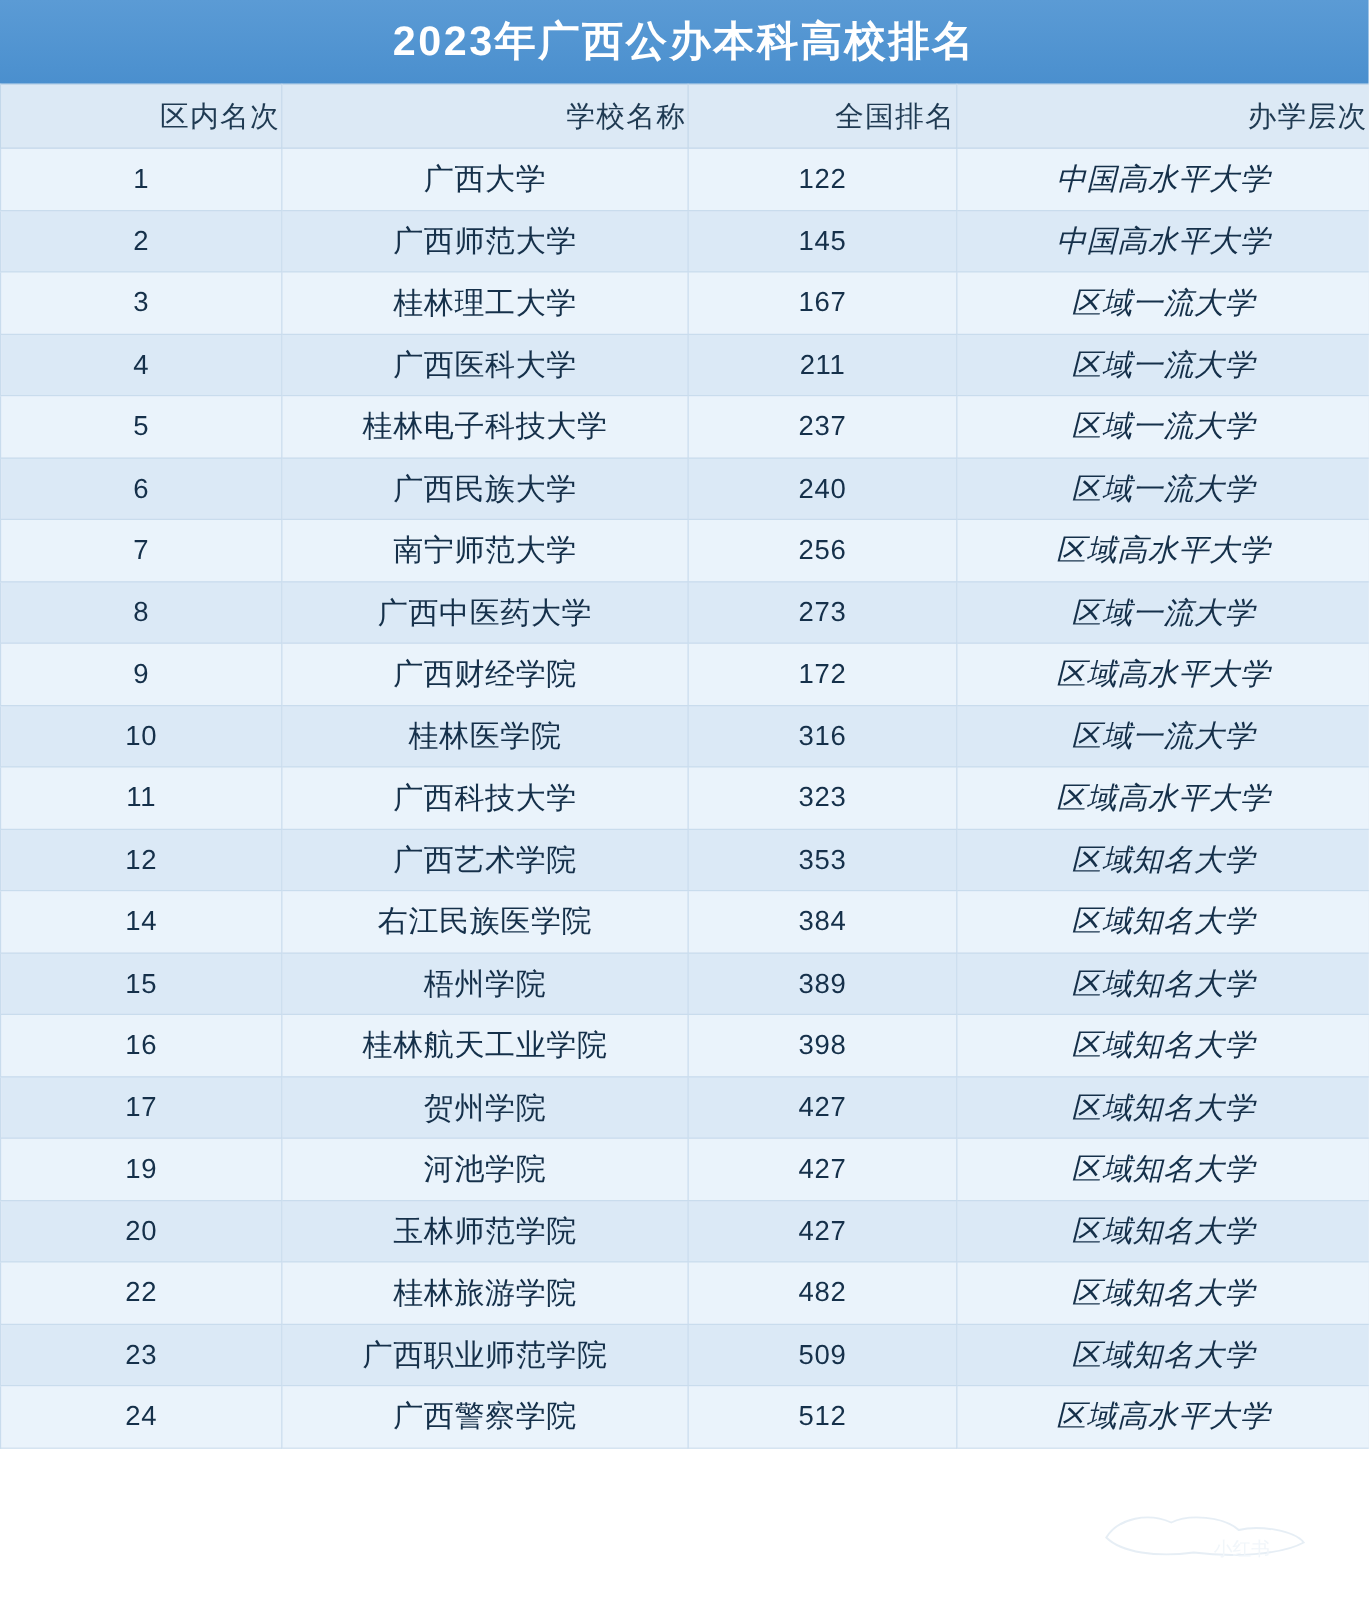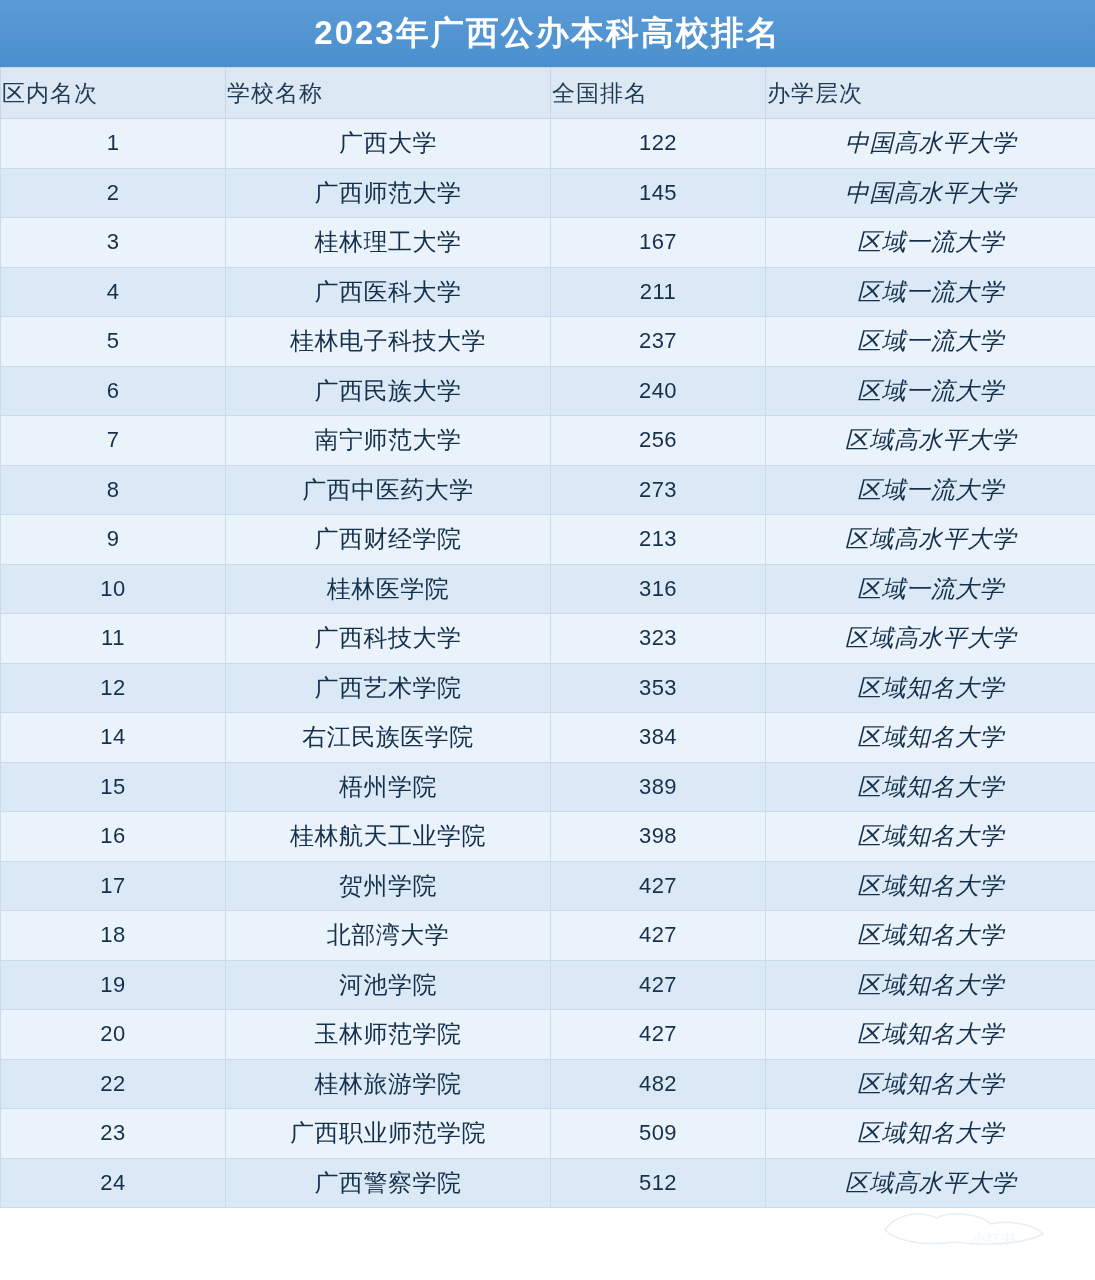--- a/index.html
+++ b/index.html
@@ -36,21 +36,21 @@
   col.c1 { width: 325px; }
   col.c2 { width: 215px; }
   col.c3 { width: 330px; }
   th {
     height: 48px;
     background: #dce9f5;
     color: #1f3a52;
     font-size: 23px;
     font-weight: normal;
     border: 1px solid #c3d8ea;
-    text-align: left;
+    text-align: right;
     letter-spacing: 1px;
   }
   td {
     height: 46.5px;
     border: 1px solid #c9dced;
     text-align: center;
     color: #15304a;
     font-size: 23px;
     letter-spacing: 0.5px;
   }
@@ -155,21 +155,21 @@
       </tr>
       <tr>
         <td class="num">8</td>
         <td class="name">广西中医药大学</td>
         <td class="rank">273</td>
         <td class="level">区域一流大学</td>
       </tr>
       <tr>
         <td class="num">9</td>
         <td class="name">广西财经学院</td>
-        <td class="rank">213</td>
+        <td class="rank">172</td>
         <td class="level">区域高水平大学</td>
       </tr>
       <tr>
         <td class="num">10</td>
         <td class="name">桂林医学院</td>
         <td class="rank">316</td>
         <td class="level">区域一流大学</td>
       </tr>
       <tr>
         <td class="num">11</td>
@@ -197,26 +197,20 @@
       </tr>
       <tr>
         <td class="num">16</td>
         <td class="name">桂林航天工业学院</td>
         <td class="rank">398</td>
         <td class="level">区域知名大学</td>
       </tr>
       <tr>
         <td class="num">17</td>
         <td class="name">贺州学院</td>
-        <td class="rank">427</td>
-        <td class="level">区域知名大学</td>
-      </tr>
-      <tr>
-        <td class="num">18</td>
-        <td class="name">北部湾大学</td>
         <td class="rank">427</td>
         <td class="level">区域知名大学</td>
       </tr>
       <tr>
         <td class="num">19</td>
         <td class="name">河池学院</td>
         <td class="rank">427</td>
         <td class="level">区域知名大学</td>
       </tr>
       <tr>

